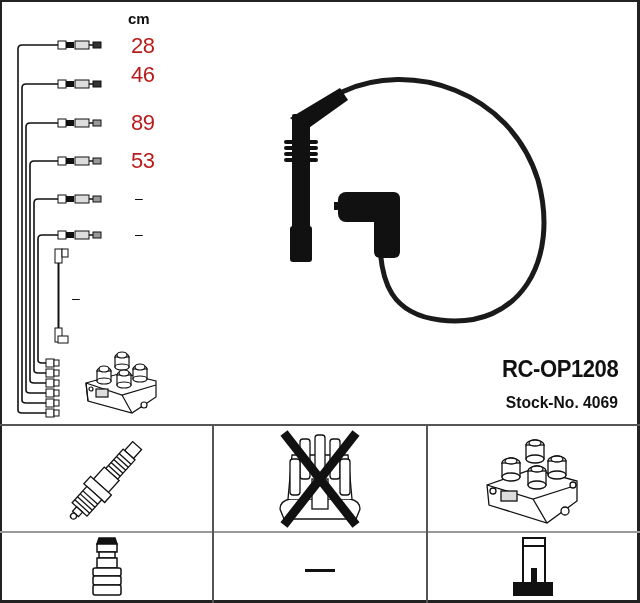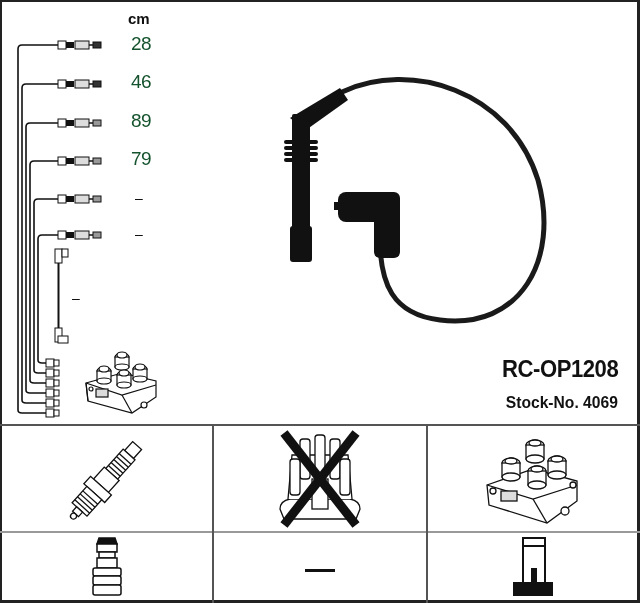--- a/index.html
+++ b/index.html
@@ -2,40 +2,40 @@
 <html><head>
   <meta charset="utf-8">
   <style>
     html, body { margin: 0; padding: 0; background: #ffffff; }
     body { width: 640px; height: 603px; position: relative; overflow: hidden; font-family: "Liberation Sans", sans-serif; }
     .frame { position: absolute; left: 0; top: 0; width: 640px; height: 603px; box-sizing: border-box; border-left: 2px solid #222; border-top: 2px solid #222; border-right: 3px solid #222; border-bottom: 3px solid #222; }
     .top-area { position: absolute; left: 0; top: 0; width: 640px; height: 425px; }
     .hline { position: absolute; left: 0; width: 640px; height: 2px; background: #555; }
     .vline { position: absolute; width: 2px; background: #555; }
     .unit-label { position: absolute; left: 128px; top: 10px; font-size: 15px; font-weight: bold; color: #111; }
-    .len-label { position: absolute; left: 131px; font-size: 19px; color: #14532d; letter-spacing: -0.5px; }
+    .len-label { position: absolute; left: 131px; font-size: 22px; color: #b91c1c; letter-spacing: -0.5px; }
     .dash-label { position: absolute; font-size: 14px; color: #111; }
     .part-no { position: absolute; right: 22px; top: 355px; font-size: 24px; font-weight: bold; color: #111; letter-spacing: -0.5px; font-family: "Liberation Sans", sans-serif; transform: scaleX(0.92); transform-origin: right center; }
     .stock-no { position: absolute; right: 22px; top: 393px; font-size: 17px; font-weight: bold; color: #111; transform: scaleX(0.92); transform-origin: right center; }
     .cell { position: absolute; display: flex; align-items: center; justify-content: center; }
     svg { display: block; }
   </style>
 </head>
 <body>
 
 <div class="frame"></div>
 
 <div class="top-area">
 
   <span class="unit-label">cm</span>
 
   <span class="len-label" style="top:33px">28</span>
-  <span class="len-label" style="top:71px">46</span>
+  <span class="len-label" style="top:62px">46</span>
   <span class="len-label" style="top:110px">89</span>
-  <span class="len-label" style="top:148px">79</span>
+  <span class="len-label" style="top:148px">53</span>
   <span class="dash-label" style="left:135px;top:190px">–</span>
   <span class="dash-label" style="left:135px;top:226px">–</span>
   <span class="dash-label" style="left:72px;top:290px">–</span>
 
   <svg style="position:absolute;left:0;top:0" width="200" height="425" viewBox="0 0 200 425">
     <g fill="none" stroke="#111" stroke-width="1.6">
 
       <path d="M58 45 H22 Q18 45 18 49 V410 Q18 413 22 413 H46"></path>
       <path d="M58 84 H26 Q22 84 22 88 V400 Q22 403 26 403 H46"></path>
       <path d="M58 123 H30 Q26 123 26 127 V390 Q26 393 30 393 H46"></path>

